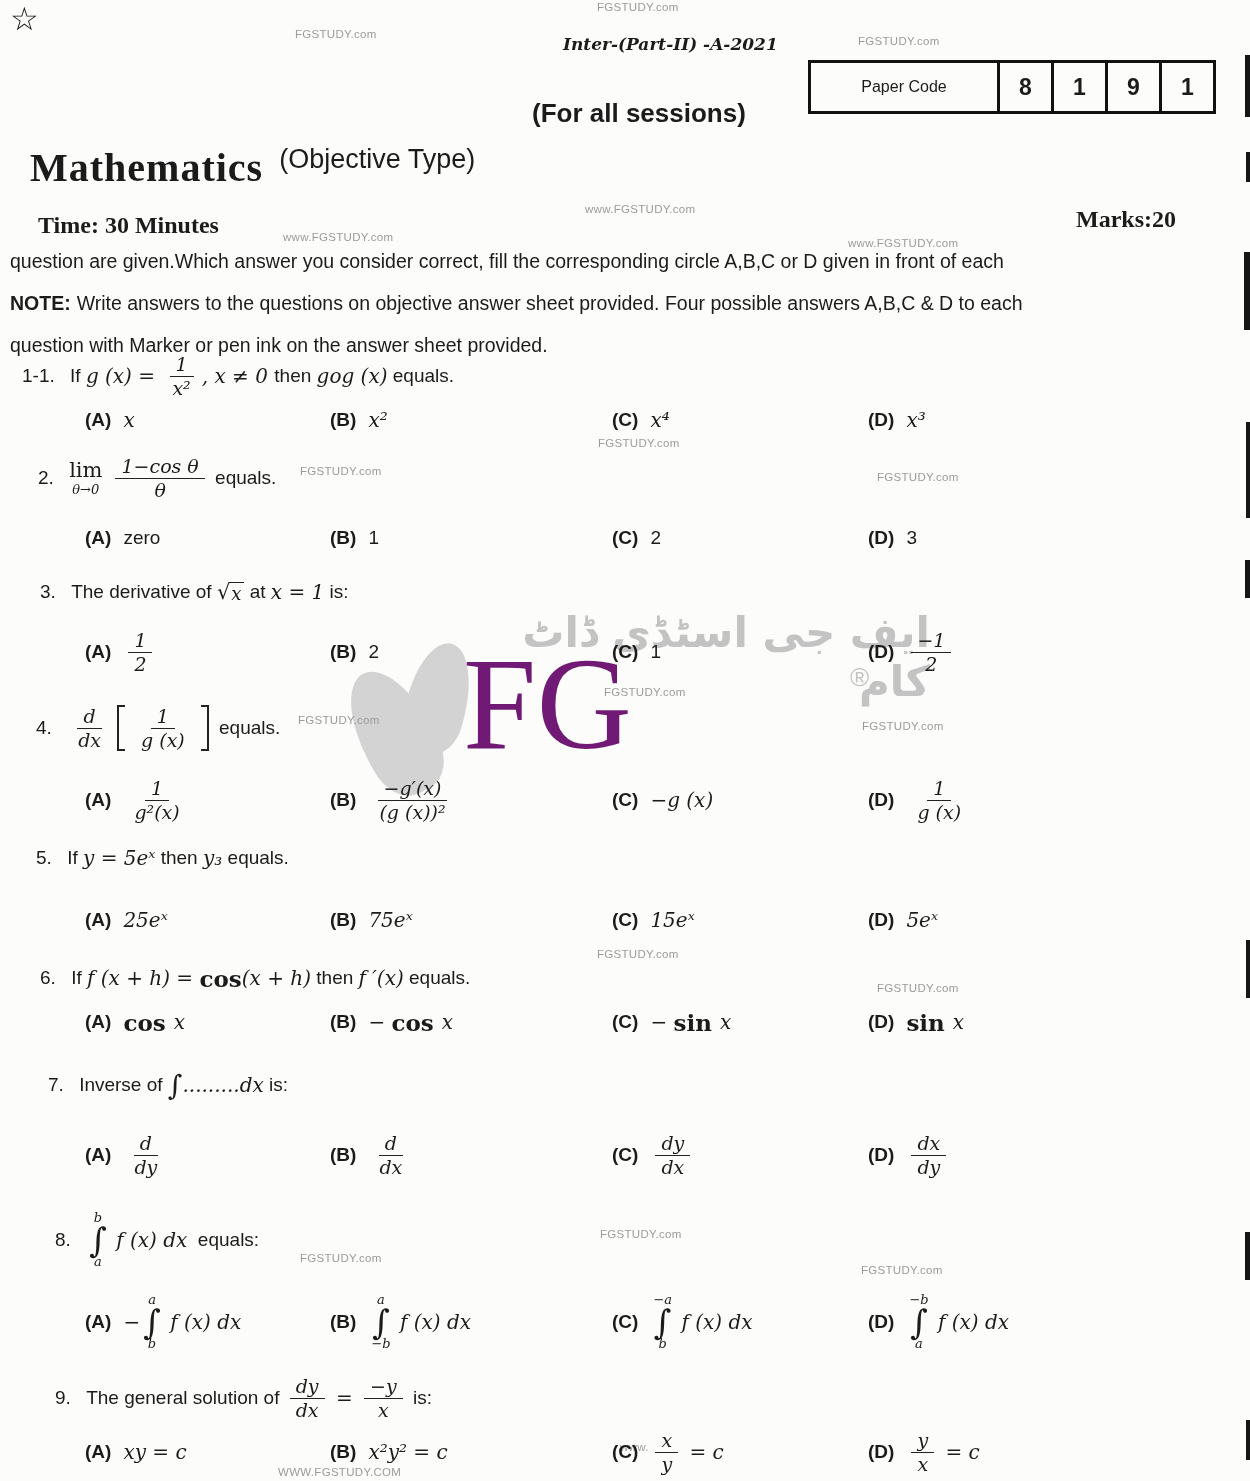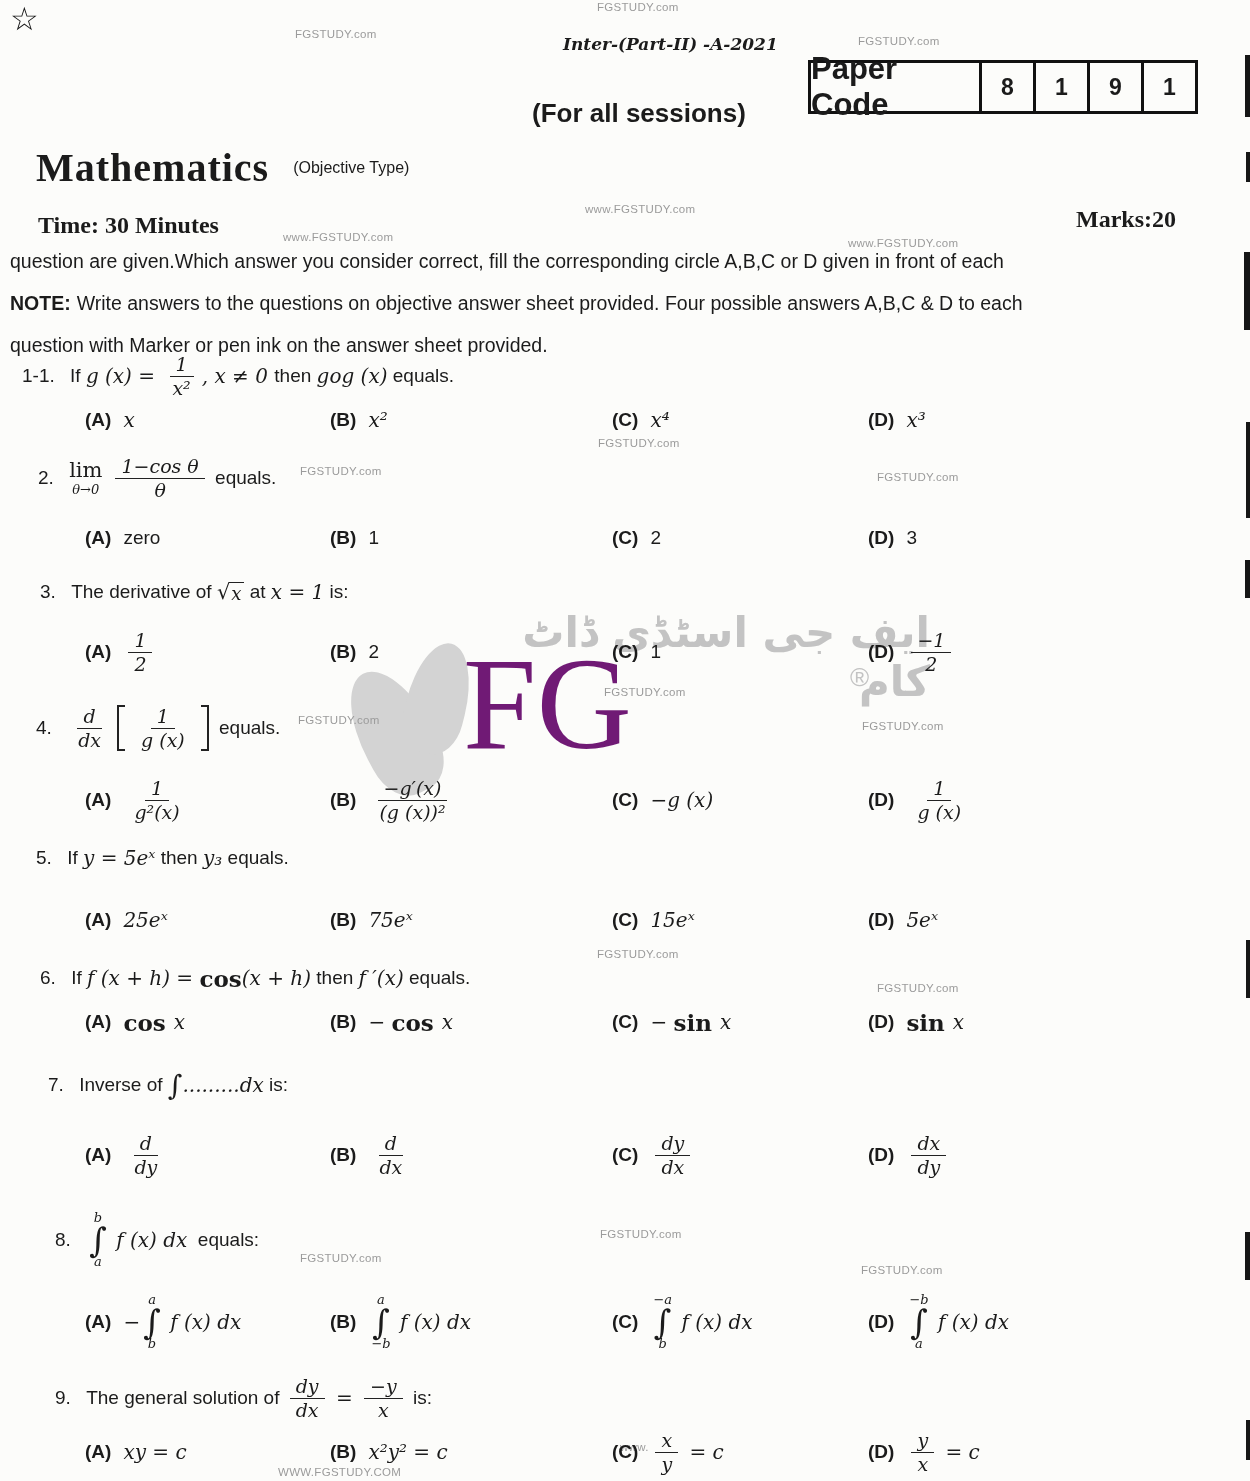--- a/index.html
+++ b/index.html
@@ -15,25 +15,25 @@
   .content { position:absolute; inset:0; z-index:3; }
   
   .star { position:absolute; left:10px; top:0px; font-size:32px; color:#111; }
   .exam-line { position:absolute; left:563px; top:34px; font-family:"DejaVu Serif", serif; font-style:italic; font-weight:bold; font-size:17px; }
   .rollno-box { position:absolute; left:28px; top:64px; width:482px; height:50px; border:3px solid #111; display:flex; align-items:center; padding:0 10px; background:#fcfcfa; }
   .rollno-label { font-family:"Liberation Serif", serif; font-style:italic; font-weight:bold; font-size:27px; white-space:nowrap; }
   .rollno-line { flex:1; height:16px; border-bottom:1.5px solid #444; margin:0 8px 0 6px; }
   .rollno-note { font-family:"DejaVu Serif", serif; font-style:italic; font-weight:bold; font-size:13px; white-space:nowrap; }
   .for-sessions { position:absolute; left:532px; top:74px; font-size:26px; font-weight:bold;margin-top:24px; }
   .paper-code { position:absolute; left:808px; top:60px; display:flex; height:54px; background:#fcfcfa; }
-  .pc-label { border:3px solid #111; width:174px; display:flex; align-items:center; justify-content:center; font-size:31px; font-weight:bold; }
+  .pc-label { border:3px solid #111; width:192px; display:flex; align-items:center; justify-content:center; font-size:16px; font-weight:normal; }
   .pc-digit { border:3px solid #111; border-left:none; width:54px; display:flex; align-items:center; justify-content:center; font-size:23px; font-weight:bold; }
-  .title-row { position:absolute; left:36px; top:144px; display:flex; align-items:center; gap:24px; }
+  .title-row { position:absolute; left:30px; top:144px; display:flex; align-items:flex-start; gap:16px; }
   .title { font-family:"Liberation Serif", serif; font-weight:bold; font-size:40px; letter-spacing:1px; }
-  .subtitle { font-size:16px; }
+  .subtitle { font-size:27px; }
   .time { position:absolute; left:38px; top:212px; font-family:"Liberation Serif", serif; font-weight:bold; font-size:24px; }
   .marks { position:absolute; left:1056px; top:206px; font-family:"Liberation Serif", serif; font-weight:bold; font-size:24px;margin-left:20px; }
   .note { position:absolute; left:10px; top:250px; width:1230px; font-size:19.5px; }
   .note-line { display:block; height:42px; white-space:nowrap; }
   .note-label { font-weight:bold; margin-right:6px; }
   
   .stem, .opt { display:flex; align-items:center; height:0; }
   .stem { position:absolute; }
   .opt-row { position:absolute; left:0; width:100%; height:0; }
   .opt { position:absolute; top:0; }

